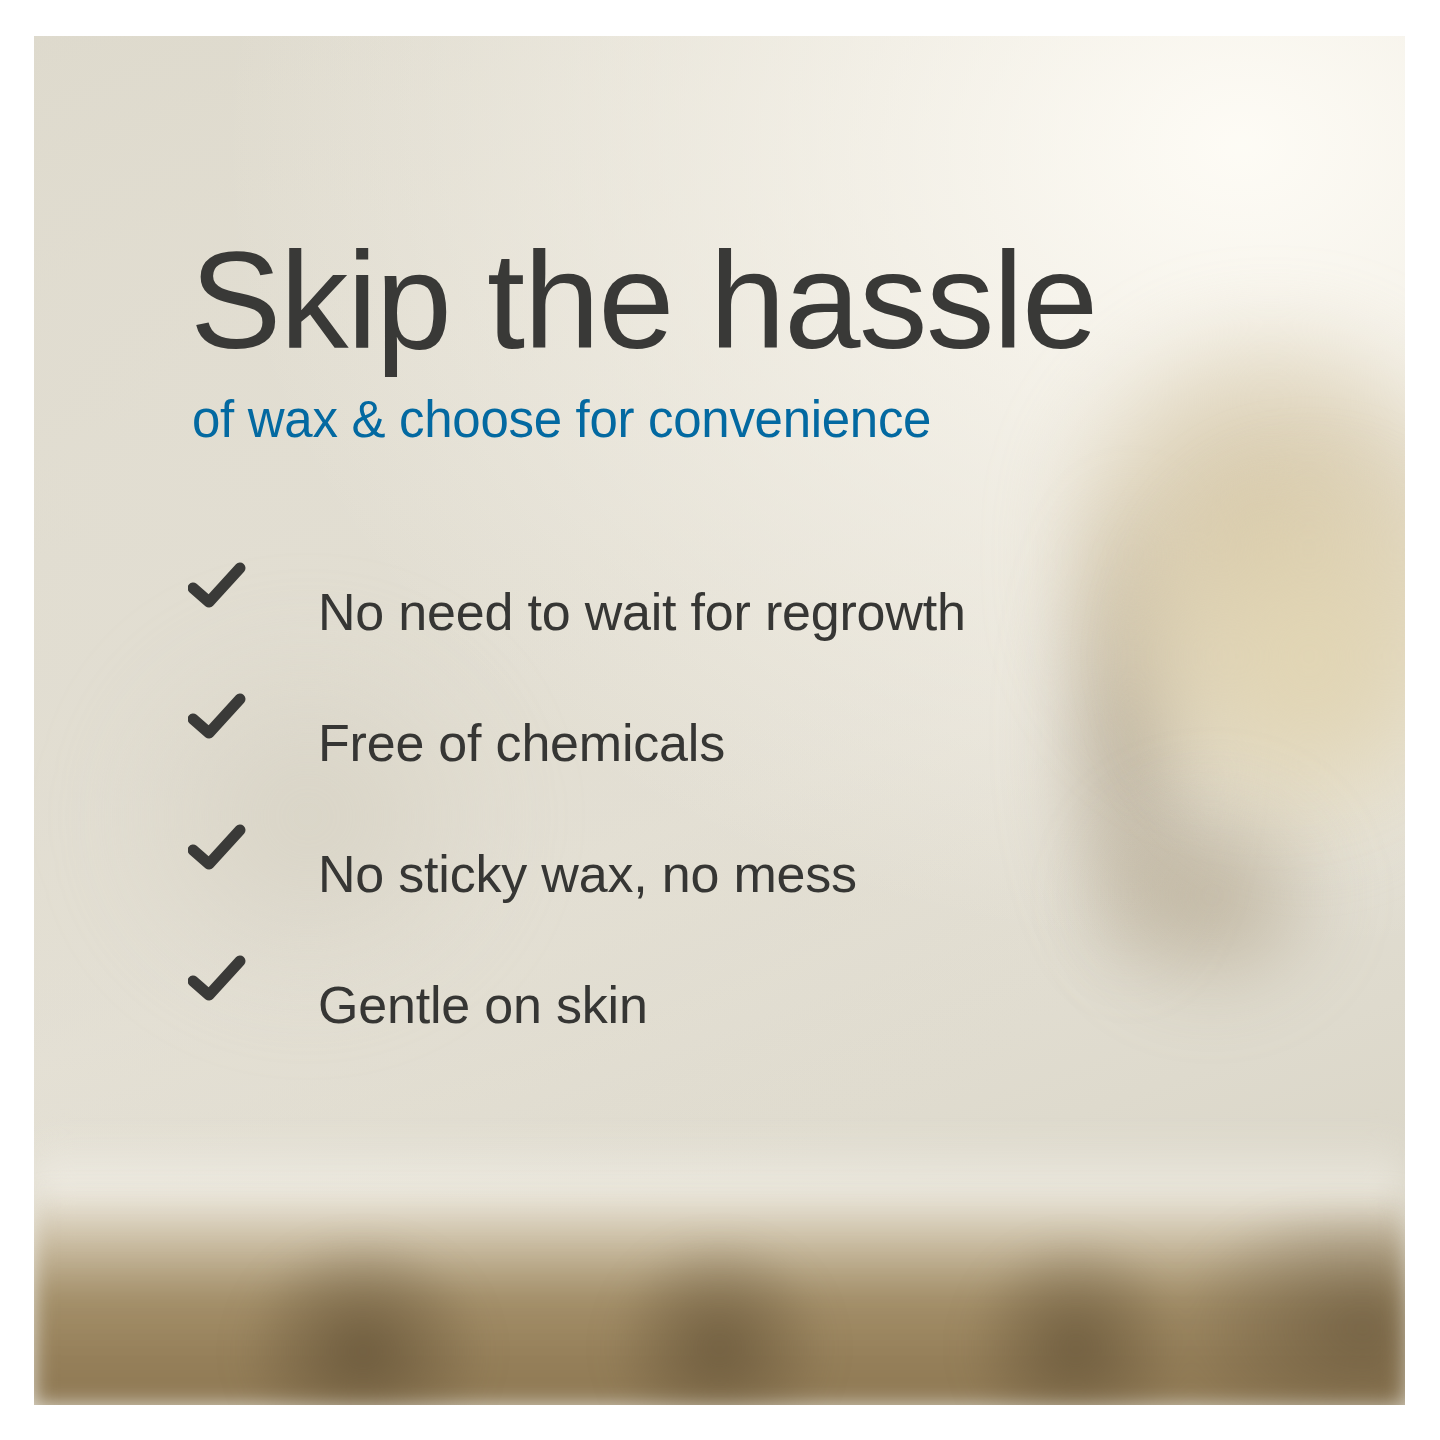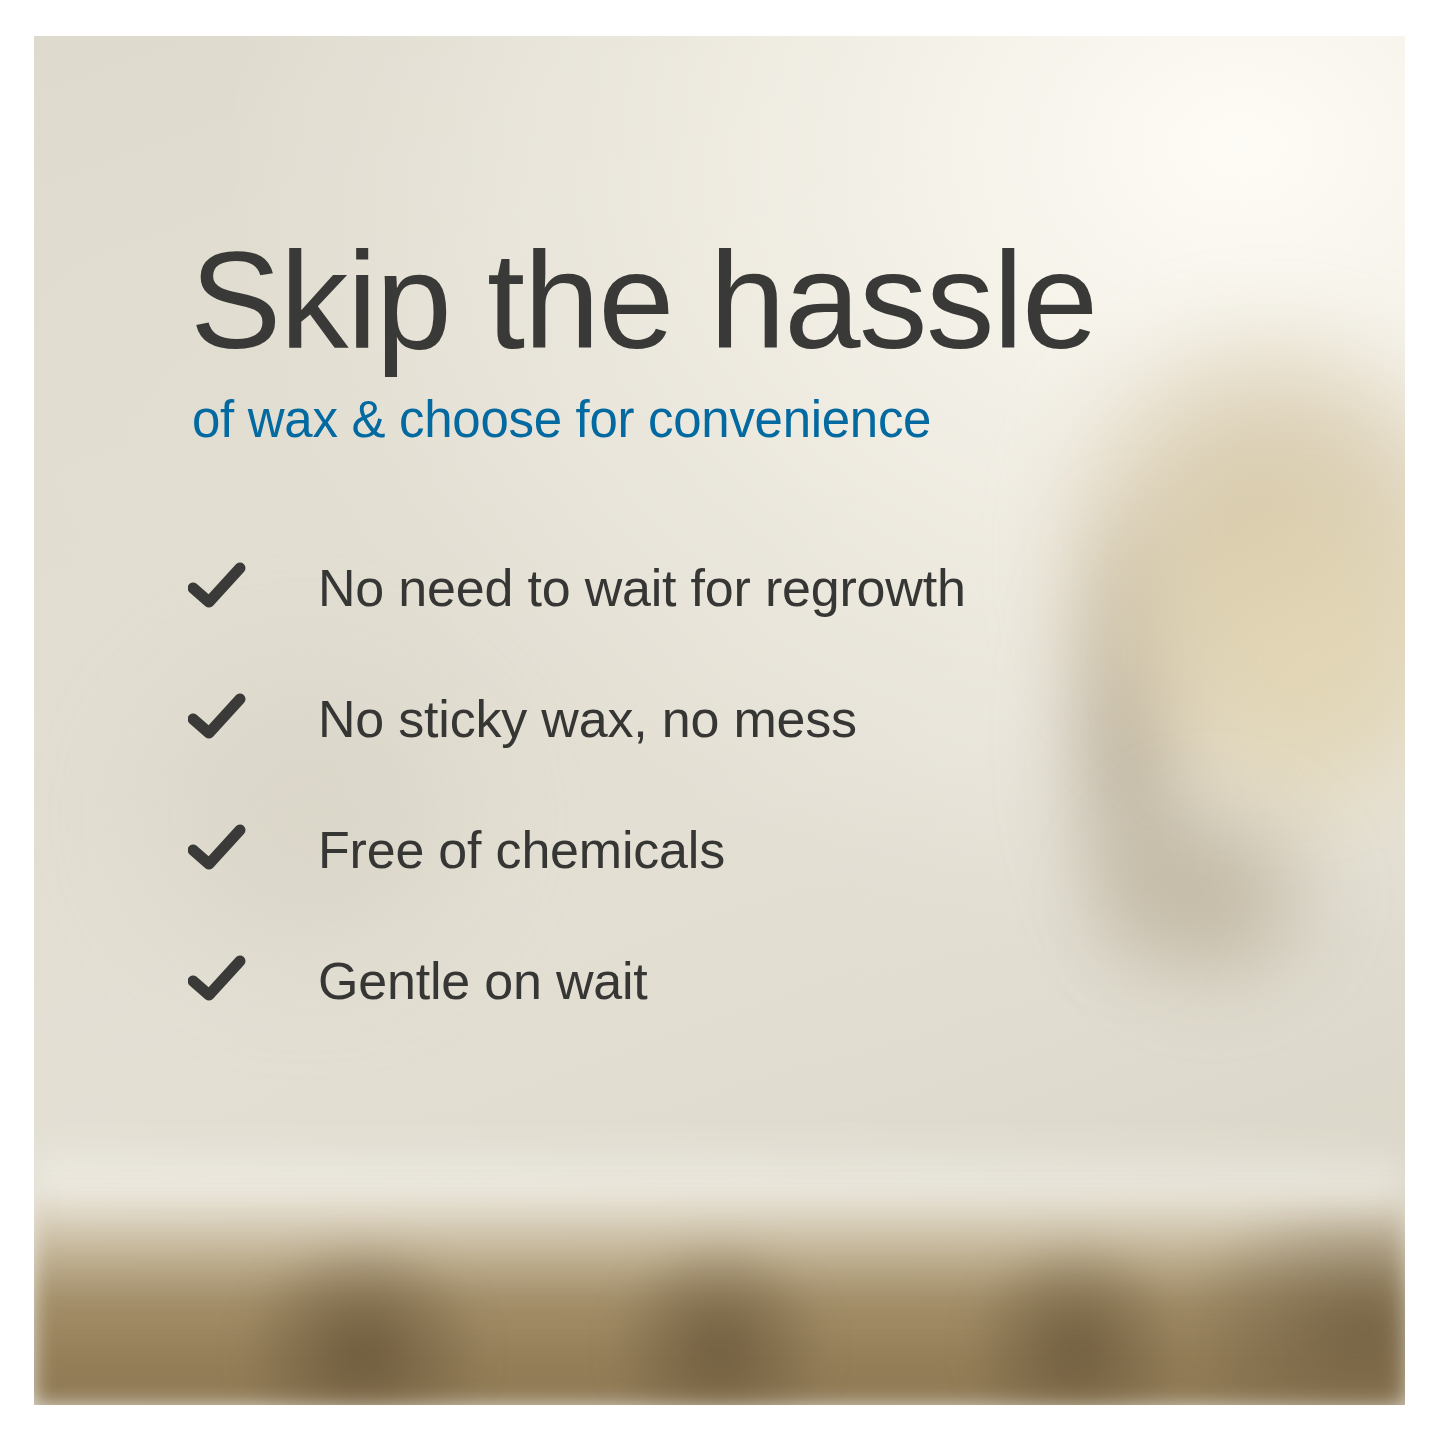--- a/index.html
+++ b/index.html
@@ -191,20 +191,21 @@
   }
 
   .check-label {
     font-size: 52px;
     font-weight: 400;
     letter-spacing: -0.2px;
     line-height: 60px;
     color: #363634;
     white-space: nowrap;
     padding-top: 2px;
+    margin-top: 24px;
   }
 </style>
 </head>
 <body>
 
 <div id="canvas">
 
   <div class="photo">
     <div class="wall"></div>
     <div class="blob-left"></div>
@@ -233,37 +234,37 @@
         </span>
         <span class="check-label">No need to wait for regrowth</span>
       </div>
 
       <div class="check-row">
         <span class="check-icon">
           <svg width="58" height="48" viewBox="0 0 58 48">
             <path d="M5 26 L21 40 L52 6" fill="none" stroke="#3a3a38" stroke-width="11" stroke-linecap="round" stroke-linejoin="round"></path>
           </svg>
         </span>
+        <span class="check-label">Free of chemicals</span>
+      </div>
+
+      <div class="check-row">
+        <span class="check-icon">
+          <svg width="58" height="48" viewBox="0 0 58 48">
+            <path d="M5 26 L21 40 L52 6" fill="none" stroke="#3a3a38" stroke-width="11" stroke-linecap="round" stroke-linejoin="round"></path>
+          </svg>
+        </span>
         <span class="check-label">No sticky wax, no mess</span>
       </div>
 
       <div class="check-row">
         <span class="check-icon">
           <svg width="58" height="48" viewBox="0 0 58 48">
             <path d="M5 26 L21 40 L52 6" fill="none" stroke="#3a3a38" stroke-width="11" stroke-linecap="round" stroke-linejoin="round"></path>
           </svg>
         </span>
-        <span class="check-label">Free of chemicals</span>
-      </div>
-
-      <div class="check-row">
-        <span class="check-icon">
-          <svg width="58" height="48" viewBox="0 0 58 48">
-            <path d="M5 26 L21 40 L52 6" fill="none" stroke="#3a3a38" stroke-width="11" stroke-linecap="round" stroke-linejoin="round"></path>
-          </svg>
-        </span>
-        <span class="check-label">Gentle on wait</span>
+        <span class="check-label">Gentle on skin</span>
       </div>
 
 
     </div>
   </div>
 </div>
 
 </body></html>

